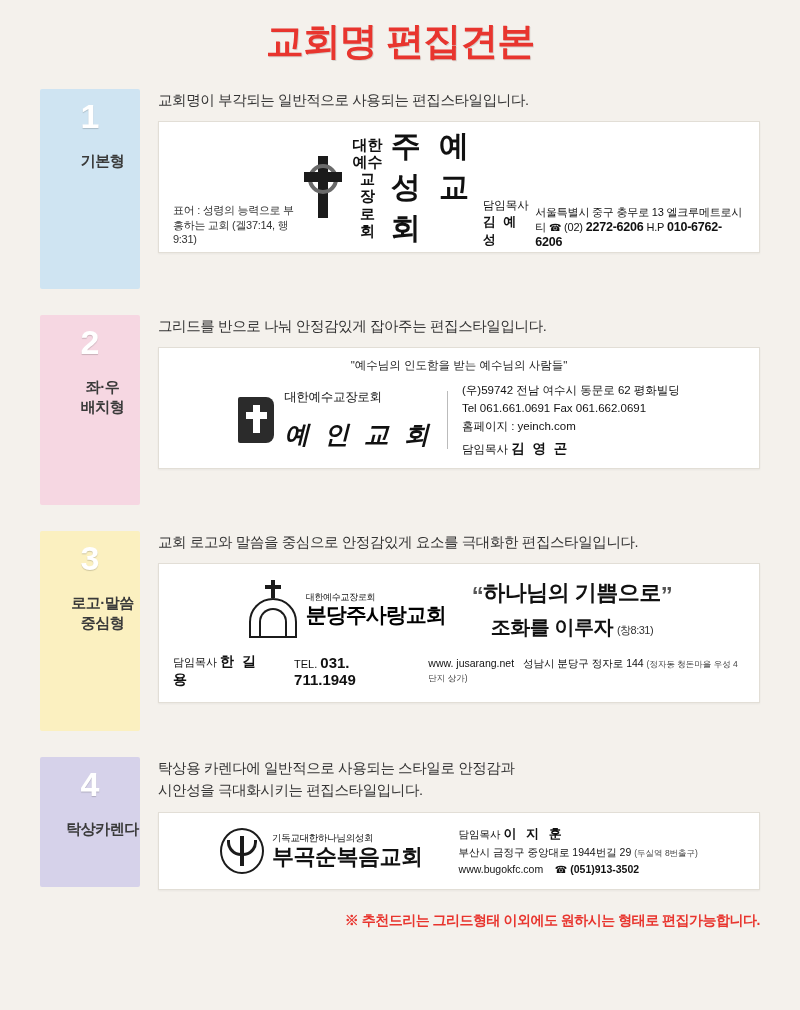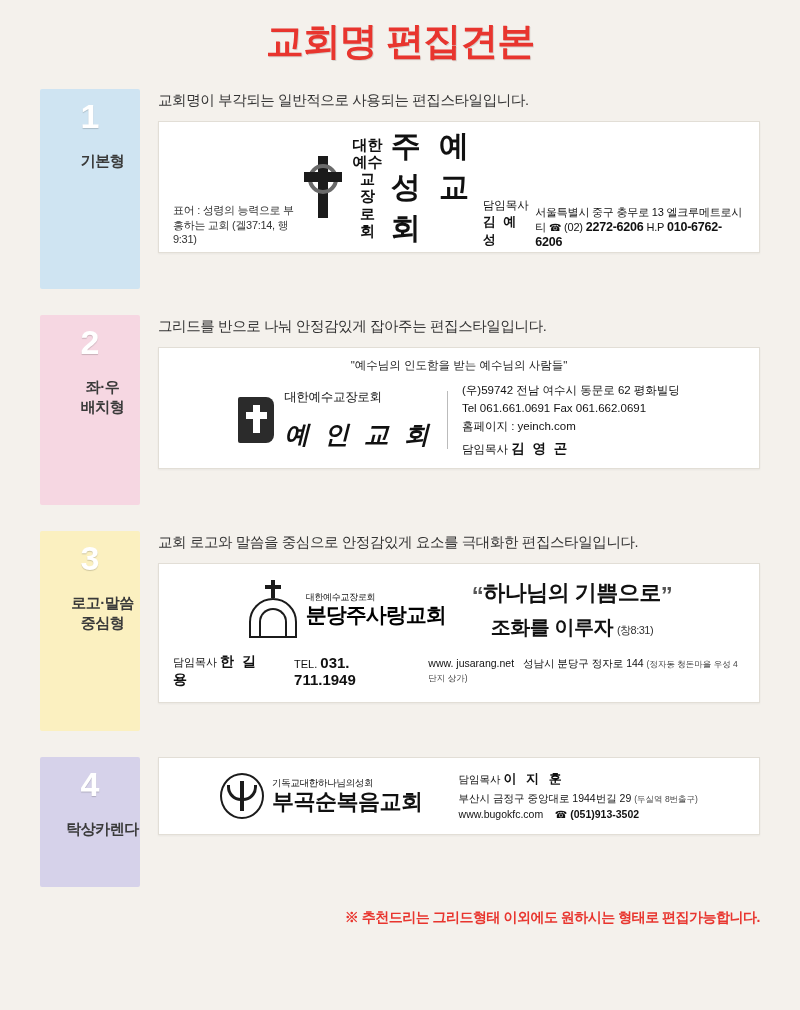--- a/index.html
+++ b/index.html
@@ -367,20 +367,24 @@
       </div>
     </div>
   </div>
 
   <div class="row row-4">
     <div class="tag tag-4 tag-h4">
       <div class="num">4</div>
       <div class="tag-label">탁상카렌다</div>
     </div>
     <div class="content">
+      <div class="desc">
+        <div>탁상용 카렌다에 일반적으로 사용되는 스타일로 안정감과</div>
+        <div>시안성을 극대화시키는 편집스타일입니다.</div>
+      </div>
       <div class="card card-4">
         <div class="s4">
           <div class="s4-left">
             <div class="s4-emblem">
               <span class="circ"></span>
                 <span class="tree"></span>
               <span class="leafL"></span>
                 <span class="leafR"></span>
             </div>
             <div class="s4-names">

